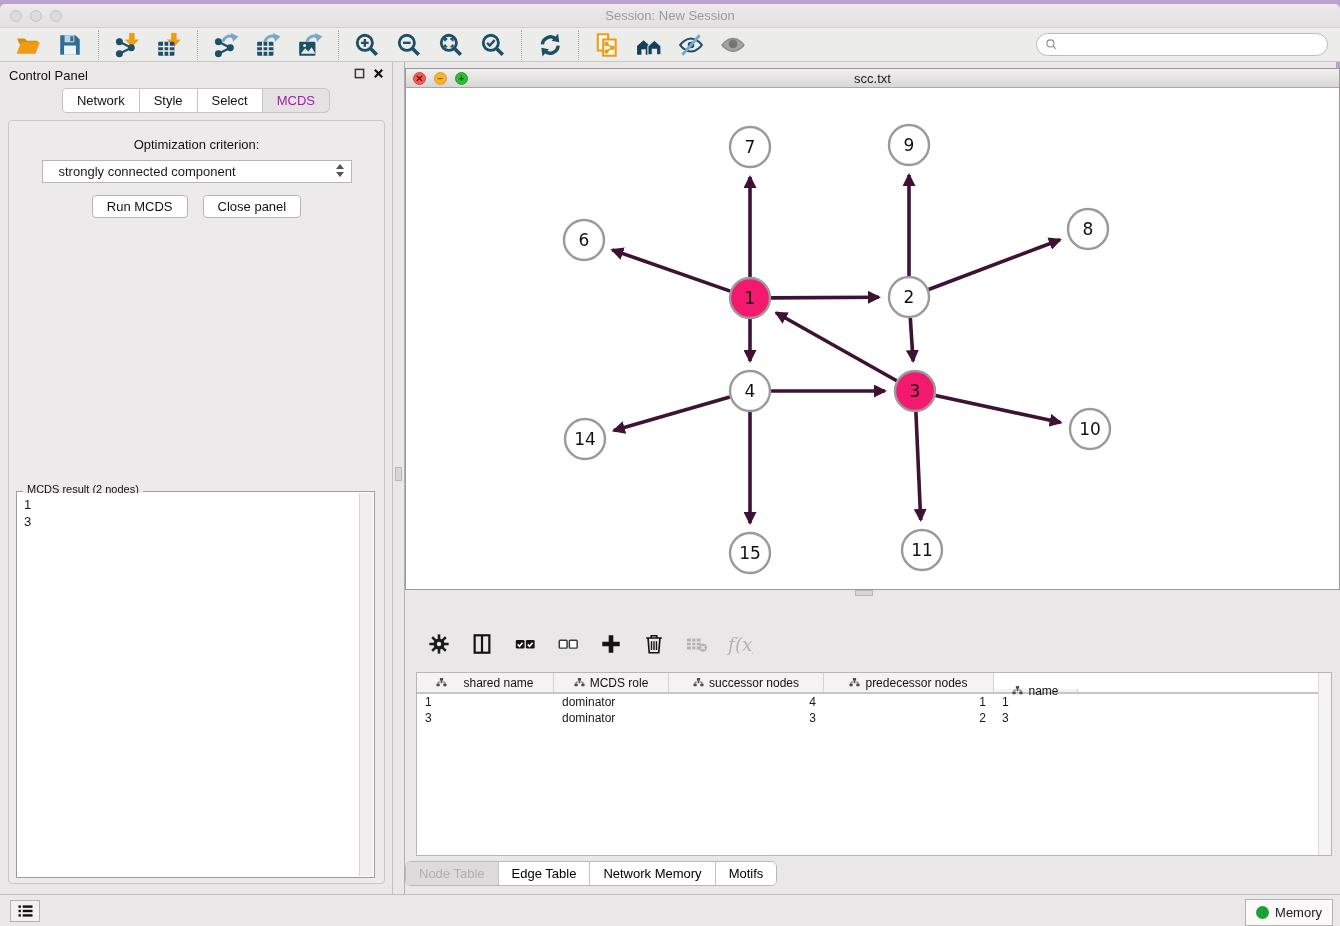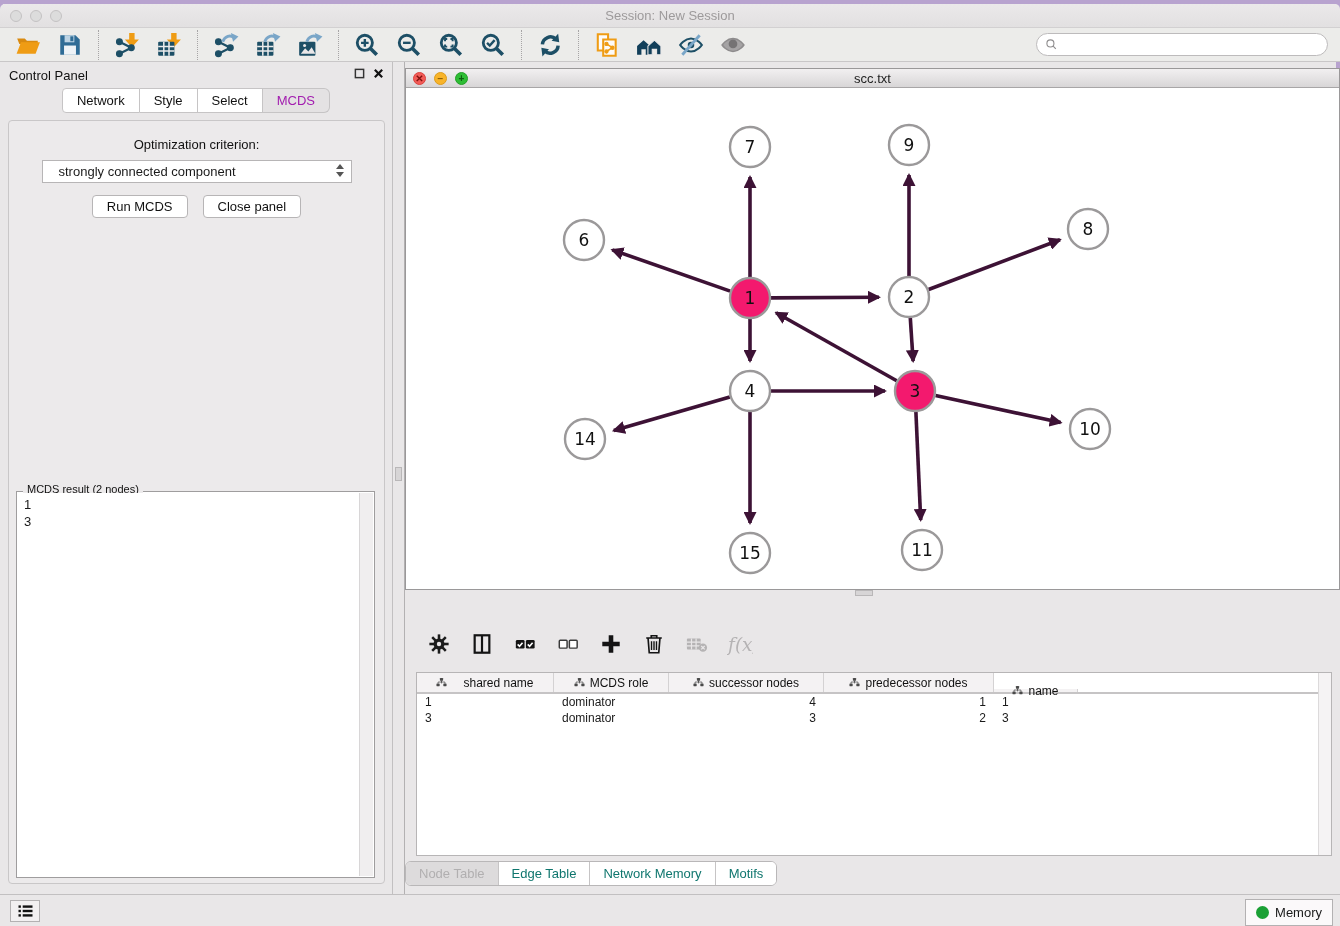--- a/index.html
+++ b/index.html
@@ -81,21 +81,21 @@
   .tbl { position:absolute; left:11px; right:8px; top:74px; bottom:38px; background:#fff; border:1px solid #b7b5b6; overflow:hidden; }
   .tbl-head { display:flex; height:21px; border-bottom:2px solid #c6c4c5; background:#fff; }
   .th-cell { display:flex; align-items:center; justify-content:center; gap:5px; background:#f4f2f3;
     border-right:1px solid #d4d2d3; font-size:12px; color:#111; }
   .tbl-row { display:flex; height:16px; font-size:12px; }
   .td-cell { padding:1px 8px 0; overflow:hidden; white-space:nowrap; }
   .td-cell.r { text-align:right; }
   .tbl-scroll { position:absolute; top:0; bottom:0; right:0; width:13px; background:#f5f3f4; border-left:1px solid #dcdadb; }
   .tp-tabs { position:absolute; left:0; right:0; bottom:8px; text-align:left; }
   .tp-tabrow { display:inline-flex; border:1px solid #b9b7b8; border-radius:6px; overflow:hidden; background:#fff; }
-  .tp-tab { padding:4px 13px; font-size:13px; color:#0f766e; background:#fff; border-left:1px solid #c6c4c5; cursor:default; }
+  .tp-tab { padding:4px 13px; font-size:13px; color:#000000; background:#fff; border-left:1px solid #c6c4c5; cursor:default; }
   .tp-tab:first-child { border-left:none; }
   .tp-tab.active { background:#dddbdc; color:#b1afb0; }
 
   
   .statusbar { position:absolute; left:0; bottom:0; width:1340px; height:32px; background:#e9e7e8; border-top:1px solid #c2c0c1; }
   .list-btn { position:absolute; left:10px; top:5px; width:30px; height:22px; background:#f2f0f1; border:1px solid #b3b1b2; display:flex; align-items:center; justify-content:center; }
   .mem-btn { position:absolute; right:7px; top:4px; height:27px; background:#fbf9fa; border:1px solid #b3b1b2; border-radius:0;
     display:flex; align-items:center; gap:6px; padding:0 10px; font-size:13px; }
   .mem-dot { width:13px; height:13px; border-radius:50%; }
 </style>

